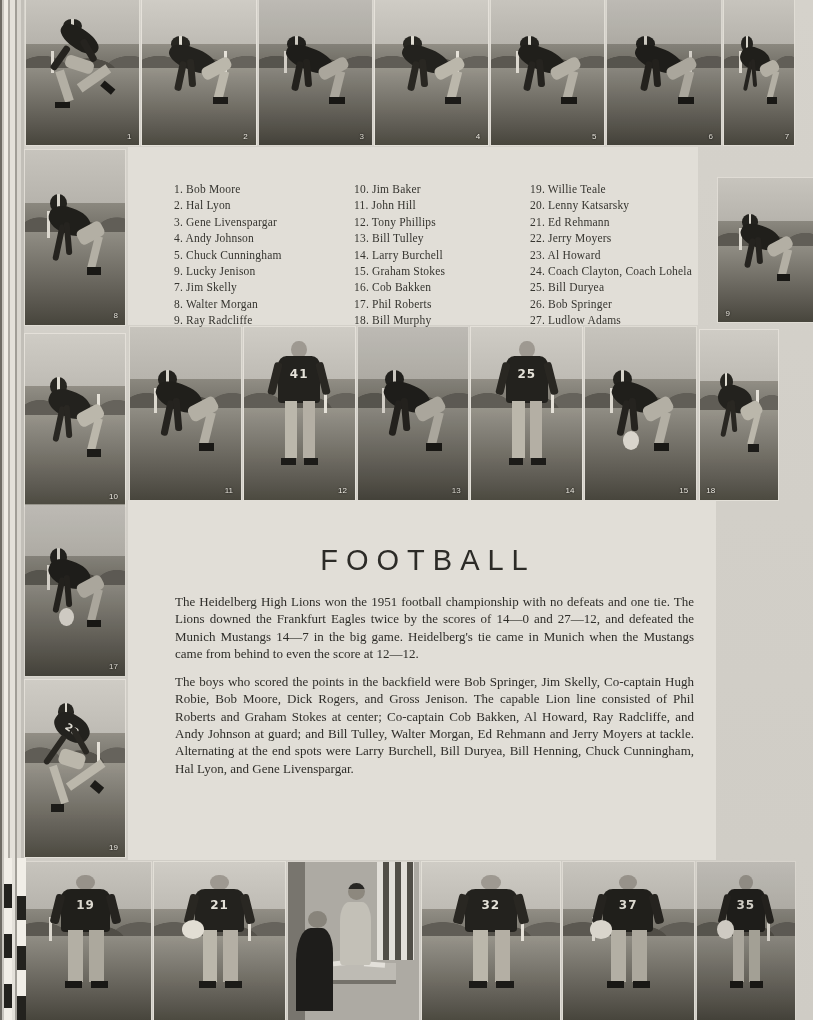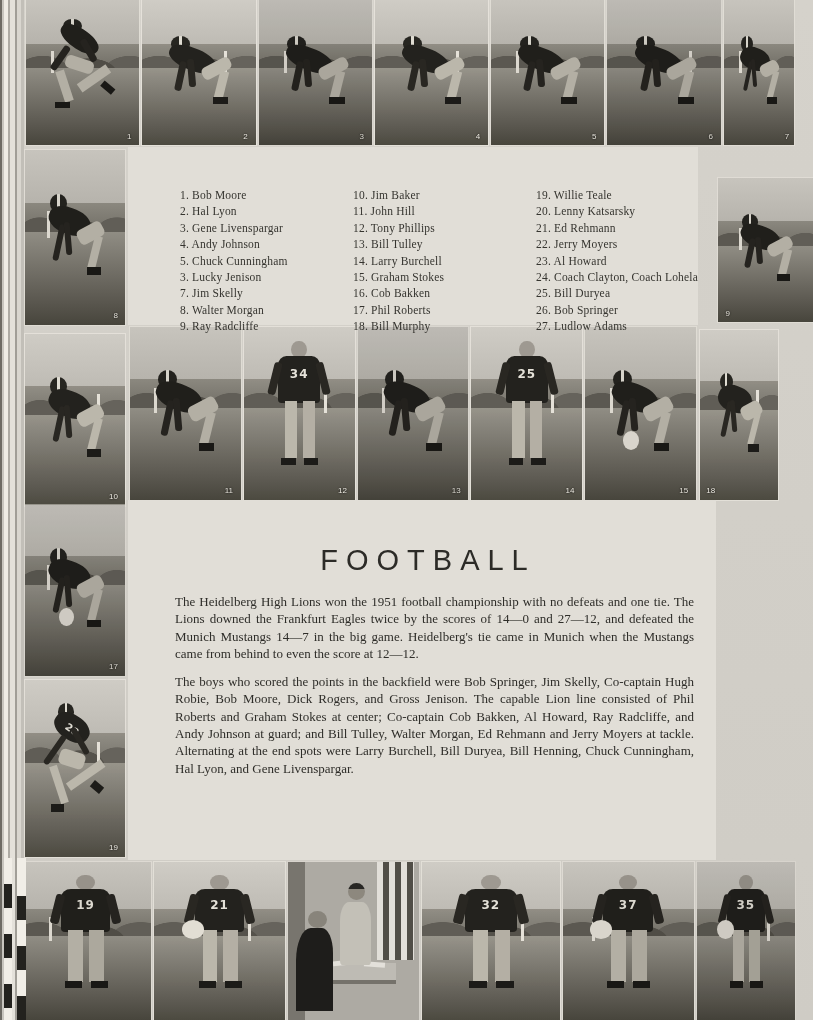--- a/index.html
+++ b/index.html
@@ -108,25 +108,25 @@
   .candid-scene .person1-head{left:15%;top:31%;width:15%;height:11%;background:#8f8b81;border-radius:50%;}
   .candid-scene .person2-body{left:40%;top:25%;width:23%;height:40%;background:#cdcac1;border-radius:30% 30% 8% 8%;}
   .candid-scene .person2-head{left:46%;top:13%;width:13%;height:11%;border-radius:50%;
     background:linear-gradient(#2a2926 38%,#948f85 38%);}
   
   .corner-label{position:absolute;right:7%;bottom:3%;z-index:2;
     font:400 8px "Liberation Sans",sans-serif;color:#e6e3da;text-shadow:0 0 2px #000;}
   .col-right .corner-label{left:8%;right:auto;}
   
   .roster-panel{position:absolute;left:128px;top:147px;width:570px;height:178px;background:#e1ded7;z-index:1;}
-  .roster-col{position:absolute;top:36px;margin:6px;padding:0;
+  .roster-col{position:absolute;top:36px;margin:0;padding:0;
     font:11.5px/1.2 "Liberation Serif",serif;color:#35342f;letter-spacing:.2px;}
   .roster-col li{list-style:none;margin:0 0 2.6px;white-space:nowrap;}
   .roster-c1{left:46px;width:175px;}
-  .roster-c2{left:219px;width:172px;}
+  .roster-c2{left:226px;width:172px;}
   .roster-c3{left:402px;width:168px;}
   
   .text-panel{position:absolute;left:128px;top:500px;width:588px;height:360px;background:#e1ded7;z-index:1;}
   .text-panel h1{margin:44px 0 16px;padding-left:12px;text-align:center;
     font:400 29px "Liberation Sans",sans-serif;letter-spacing:8px;color:#2c2b27;}
   .article{margin:0 22px 7px 47px;font:13px/1.33 "Liberation Serif",serif;color:#2e2d29;text-align:justify;}
   .article p{margin:0 0 11px;}
 </style>
 </head>
 <body>
@@ -447,21 +447,21 @@
     </figure>
       <figure class="photo pose-stand">
       <span class="sky"></span>
       <span class="trees"></span>
       <span class="field"></span>
       <span class="post"></span>
       <span class="player">
 
         <i class="head"></i>
         <i class="torso"></i>
-        <b class="jersey-num">34</b>
+        <b class="jersey-num">41</b>
         <i class="arm a1"></i>
         <i class="arm a2"></i>
 
         <i class="leg l1"></i>
         <i class="leg l2"></i>
         <i class="foot f1"></i>
         <i class="foot f2"></i>
 
       </span>
 
@@ -656,21 +656,21 @@
     </figure>
     </div>
 
   <div class="roster-panel">
     <ul class="roster-col roster-c1">
         <li>1. Bob Moore</li>
         <li>2. Hal Lyon</li>
         <li>3. Gene Livenspargar</li>
         <li>4. Andy Johnson</li>
         <li>5. Chuck Cunningham</li>
-        <li>3. Lucky Jenison</li>
+        <li>9. Lucky Jenison</li>
         <li>7. Jim Skelly</li>
         <li>8. Walter Morgan</li>
         <li>9. Ray Radcliffe</li>
       </ul>
     <ul class="roster-col roster-c2">
         <li>10. Jim Baker</li>
         <li>11. John Hill</li>
         <li>12. Tony Phillips</li>
         <li>13. Bill Tulley</li>
         <li>14. Larry Burchell</li>

